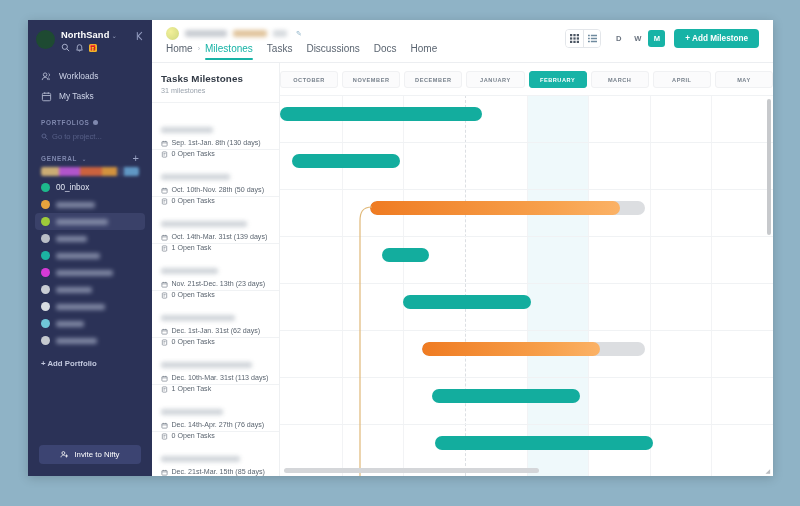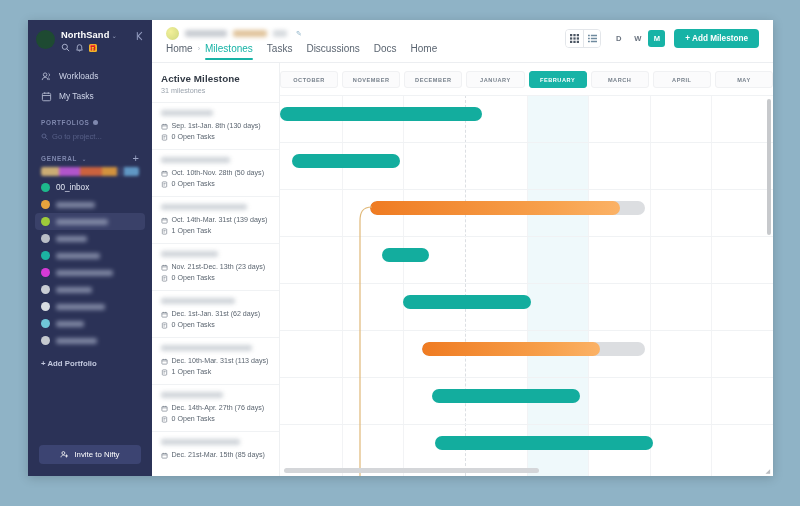--- a/index.html
+++ b/index.html
@@ -159,21 +159,21 @@
 
   
   .board { position: absolute; left: 0; right: 0; top: 43px; bottom: 0; display: flex; }
 
   .ms-list { width: 128px; flex: 0 0 128px; background: #ffffff; position: relative; z-index: 3;
              border-right: 1px solid #eef0f2; }
   .ms-head { padding: 10px 9px 7px 9px; }
   .ms-head h2 { font-size: 9.8px; color: #323a45; font-weight: bold; letter-spacing: .1px; }
   .ms-head .sub { font-size: 7.2px; color: #9aa3ad; margin-top: 2px; }
 
-  .ms-row { height: 47px; border-top: 1px solid #f0f2f4; padding: 7px 9px 0 9px; position: relative; }
+  .ms-row { height: 47px; border-top: 1px solid #f0f2f4; padding: 24px 9px 0 9px; position: relative; }
   .ms-title-blur { height: 6px; border-radius: 2px; background: #aab2bb; filter: blur(2.2px); opacity: .55; }
   .ms-meta { display: flex; align-items: center; gap: 3.5px; margin-top: 6px; font-size: 7.1px; color: #5b6570; }
   .ms-meta.second { margin-top: 3px; }
   .ms-meta svg { flex: 0 0 7px; }
 
   .timeline { flex: 1; position: relative; overflow: hidden; background: #ffffff; }
   .month-head { display: flex; padding: 8px 0 7px 0; gap: 4px; position: relative; z-index: 2; background: #fff; }
   .month-cell {
     flex: 1; height: 17px; border-radius: 3px; background: #fbfbfc;
     border: 1px solid #f0f1f3;
@@ -397,21 +397,21 @@
         </div>
 
         <div class="add-ms-btn">+ Add Milestone</div>
       </div>
     </div>
 
     <div class="board">
 
       <div class="ms-list">
         <div class="ms-head">
-          <h2>Active Milestone</h2>
+          <h2>Tasks Milestones</h2>
           <div class="sub">31 milestones</div>
         </div>
         <div id="ms-rows">
             <div class="ms-row">
               <div class="ms-title-blur" style="width: 52px;"></div>
               <div class="ms-meta">
                 <svg width="7" height="7" viewBox="0 0 16 16" fill="none" stroke="#7b848f" stroke-width="1.6">
                   <rect x="2" y="3.4" width="12" height="10.6" rx="1.6"></rect>
                   <path d="M2 6.6h12M5.4 2v2.4M10.6 2v2.4"></path>
                 </svg>

